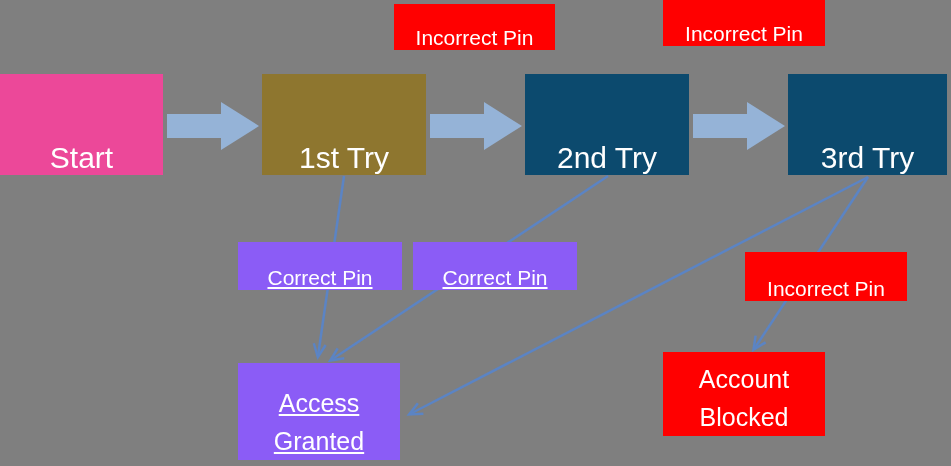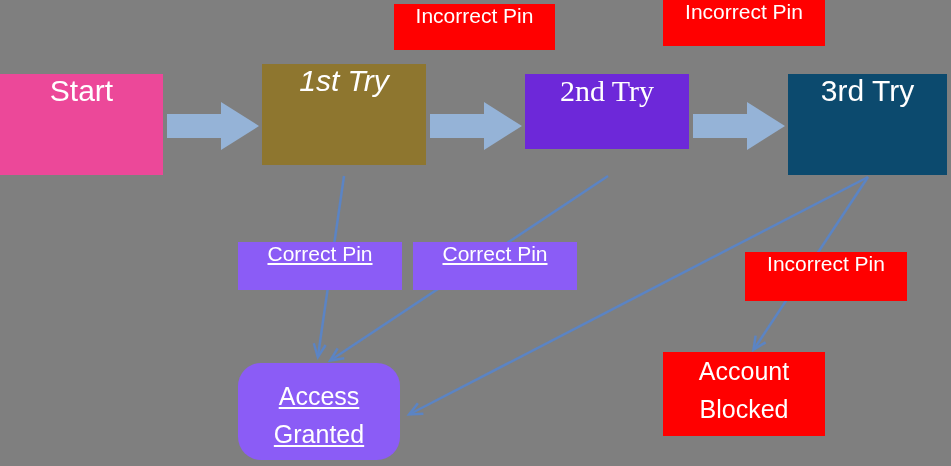--- a/index.html
+++ b/index.html
@@ -11,39 +11,39 @@
     position:relative;
     width:951px;height:466px;
     background:#7F7F7F;
     overflow:hidden;
   }
   #connectors{
     position:absolute;left:0;top:0;z-index:1;
   }
   .node{
     position:absolute;z-index:2;
-    display:flex;align-items:flex-start;justify-content:center;
+    display:flex;align-items:flex-end;justify-content:center;
     color:#FFFFFF;text-align:center;
     box-sizing:border-box;
   }
   .stage{font-size:30px;}
   .label{font-size:21px;}
   .terminal{font-size:25px;line-height:38px;}
   .fail{background:#FF0000;}
   .ok{background:#8b5cf6;text-decoration:underline;}
 
   #node-start            {left:0px;   top:74px;  width:163px; height:101px; background:#ec4899;}
-  #node-try1             {left:262px; top:64px;  width:164px; height:101px; background:#8E762F;font-style:italic;}
-  #node-try2             {left:525px; top:74px;  width:164px; height:75px; background:#6d28d9;font-family:Liberation Serif, serif;}
+  #node-try1             {left:262px; top:74px;  width:164px; height:101px; background:#8E762F;}
+  #node-try2             {left:525px; top:74px;  width:164px; height:101px; background:#0c4a6e;}
   #node-try3             {left:788px; top:74px;  width:159px; height:101px; background:#0c4a6e;}
   #node-incorrect-top-1  {left:394px; top:4px;   width:161px; height:46px;}
   #node-incorrect-top-2  {left:663px; top:0px;   width:162px; height:46px;}
   #node-correct-1        {left:238px; top:242px; width:164px; height:48px;}
   #node-correct-2        {left:413px; top:242px; width:164px; height:48px;}
-  #node-access-granted   {left:238px; top:363px; width:162px; height:97px; padding:14px 10px;border-radius:23px;}
+  #node-access-granted   {left:238px; top:363px; width:162px; height:97px; padding:0 10px;}
   #node-account-blocked  {left:663px; top:352px; width:162px; height:84px; padding:0 10px;}
   #node-incorrect-bottom {left:745px; top:252px; width:162px; height:49px;}
 </style>
 </head>
 <body>
 
 <div id="canvas">
 
   <svg id="connectors" width="951" height="466" viewBox="0 0 951 466">
     <defs>

